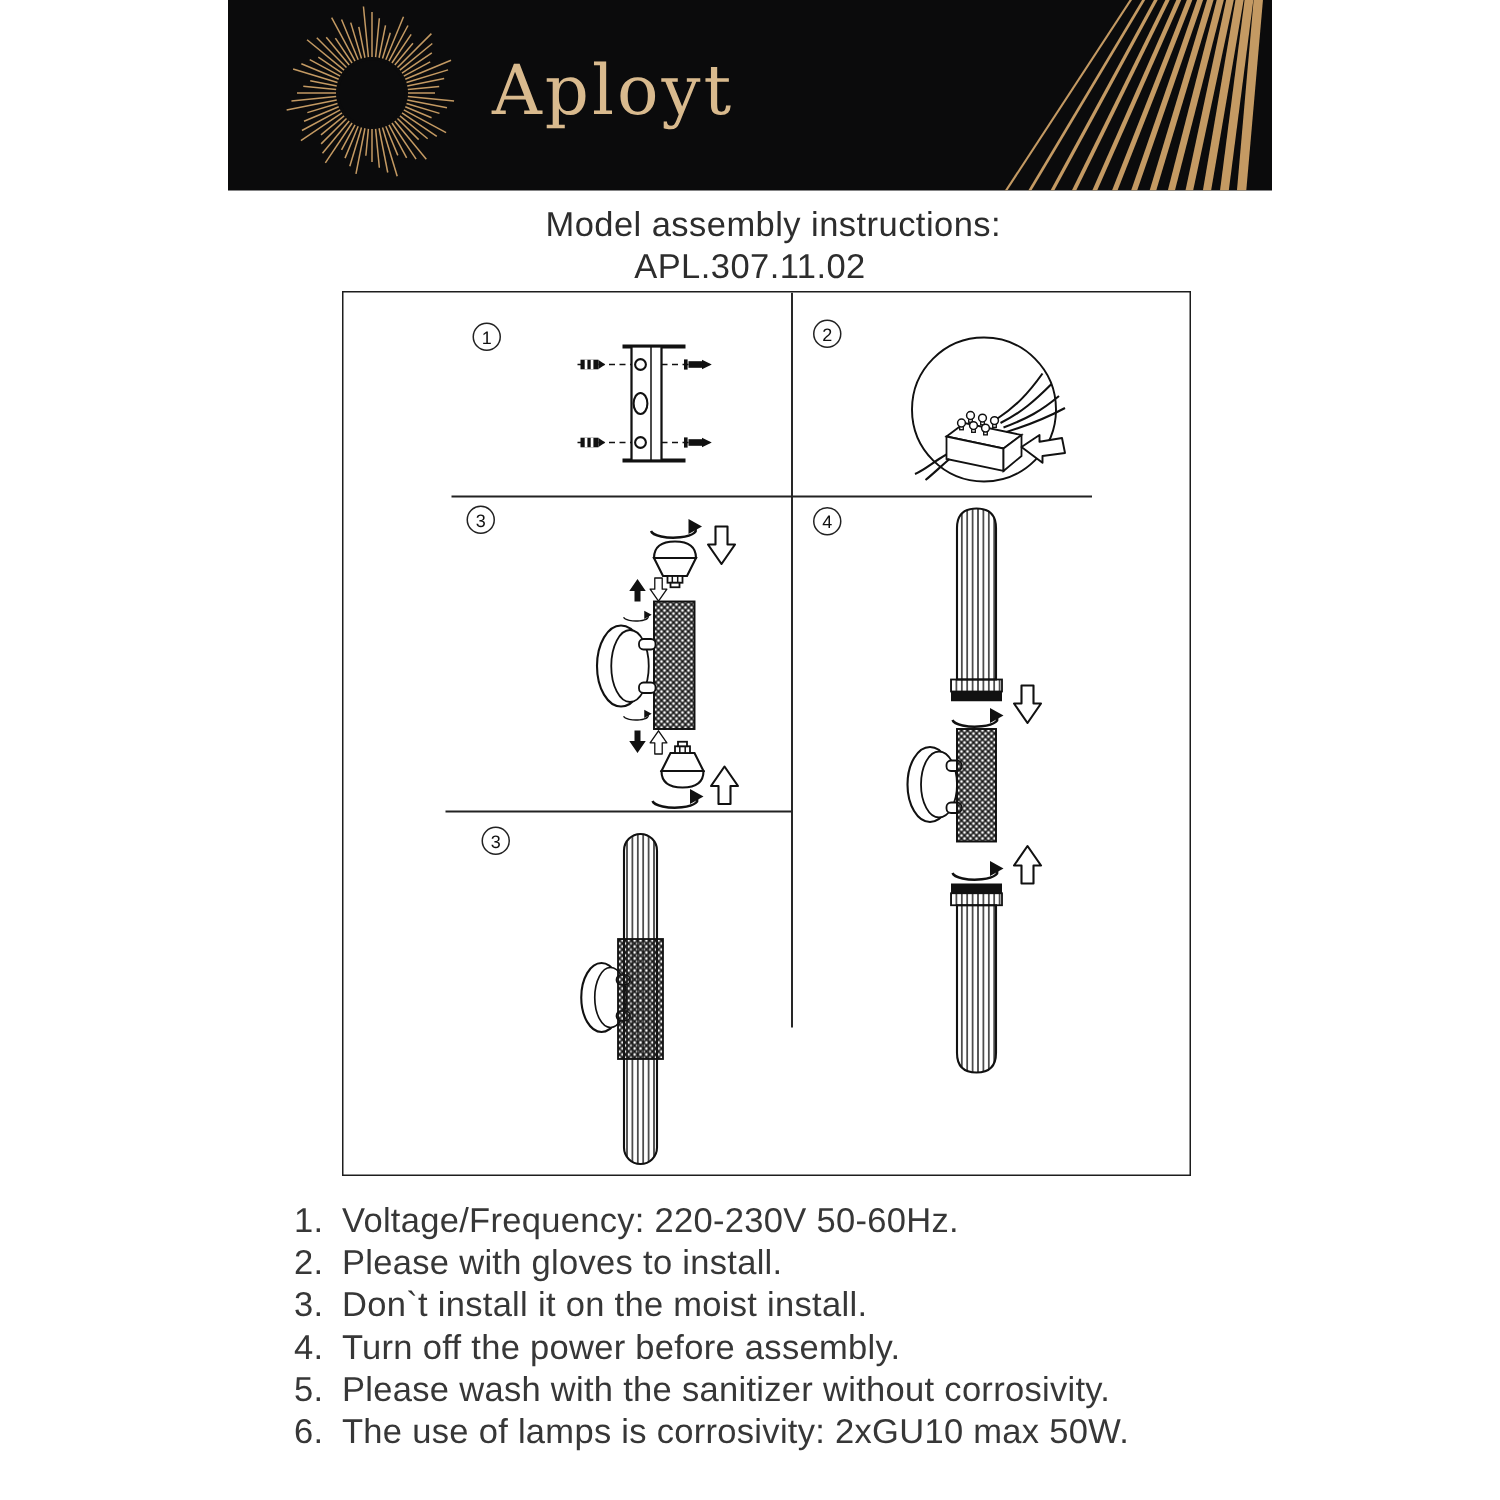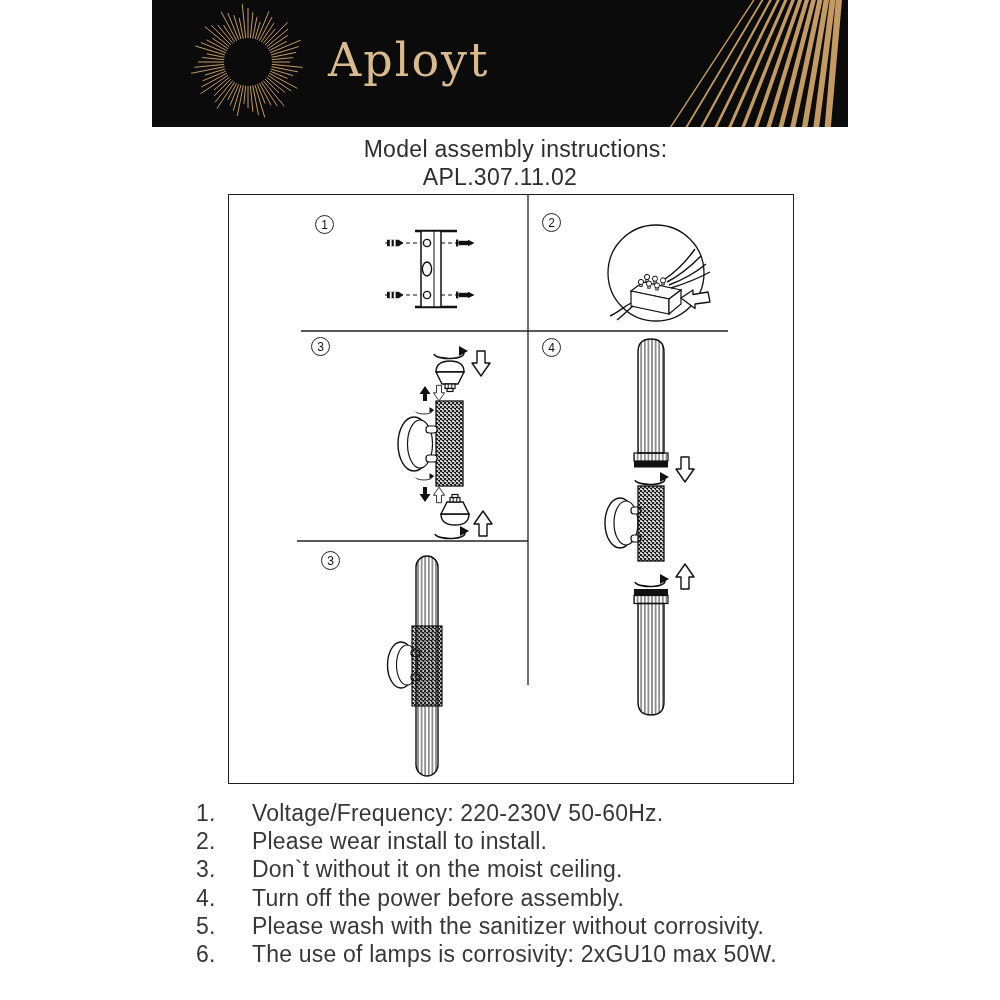--- a/index.html
+++ b/index.html
@@ -21,21 +21,21 @@
   .diagram-box svg.diag{position:absolute;left:0;top:0;}
   .panel-num{position:absolute;width:19px;height:19px;border:1.4px solid #222;border-radius:50%;
              font-size:12px;font-weight:500;color:#111;text-align:center;line-height:18px;
              box-sizing:border-box;background:#fff;}
   .pn1{left:86px;top:20px;} .pn2{left:313px;top:18px;} .pn3{left:82px;top:142px;}
   .pn4{left:313px;top:143px;} .pn5{left:92px;top:356px;}
   
   .instructions{position:absolute;left:196px;top:799px;width:660px;}
   .inst-row{display:flex;font-size:23px;line-height:28.2px;color:#373737;letter-spacing:.2px;}
   .inst-row .num{width:32px;flex:0 0 32px;}
-  .inst-row .txt{flex:1;margin-left:24px;}
+  .inst-row .txt{flex:1;}
 </style>
 </head>
 <body>
 
 <div class="page">
 
   <div class="banner">
     <svg width="200" height="127" viewBox="0 0 200 127">
       <circle cx="96" cy="62" r="22" fill="#0b0b0c"></circle>
       <g>
@@ -275,25 +275,25 @@
     <span class="panel-num pn5">3</span>
   </div>
 
   <div class="instructions">
     <div class="inst-row">
       <span class="num">1.</span>
       <span class="txt">Voltage/Frequency: 220-230V 50-60Hz.</span>
     </div>
     <div class="inst-row">
       <span class="num">2.</span>
-      <span class="txt">Please wear install to install.</span>
+      <span class="txt">Please with gloves to install.</span>
     </div>
     <div class="inst-row">
       <span class="num">3.</span>
-      <span class="txt">Don`t without it on the moist ceiling.</span>
+      <span class="txt">Don`t install it on the moist install.</span>
     </div>
     <div class="inst-row">
       <span class="num">4.</span>
       <span class="txt">Turn off the power before assembly.</span>
     </div>
     <div class="inst-row">
       <span class="num">5.</span>
       <span class="txt">Please wash with the sanitizer without corrosivity.</span>
     </div>
     <div class="inst-row">

